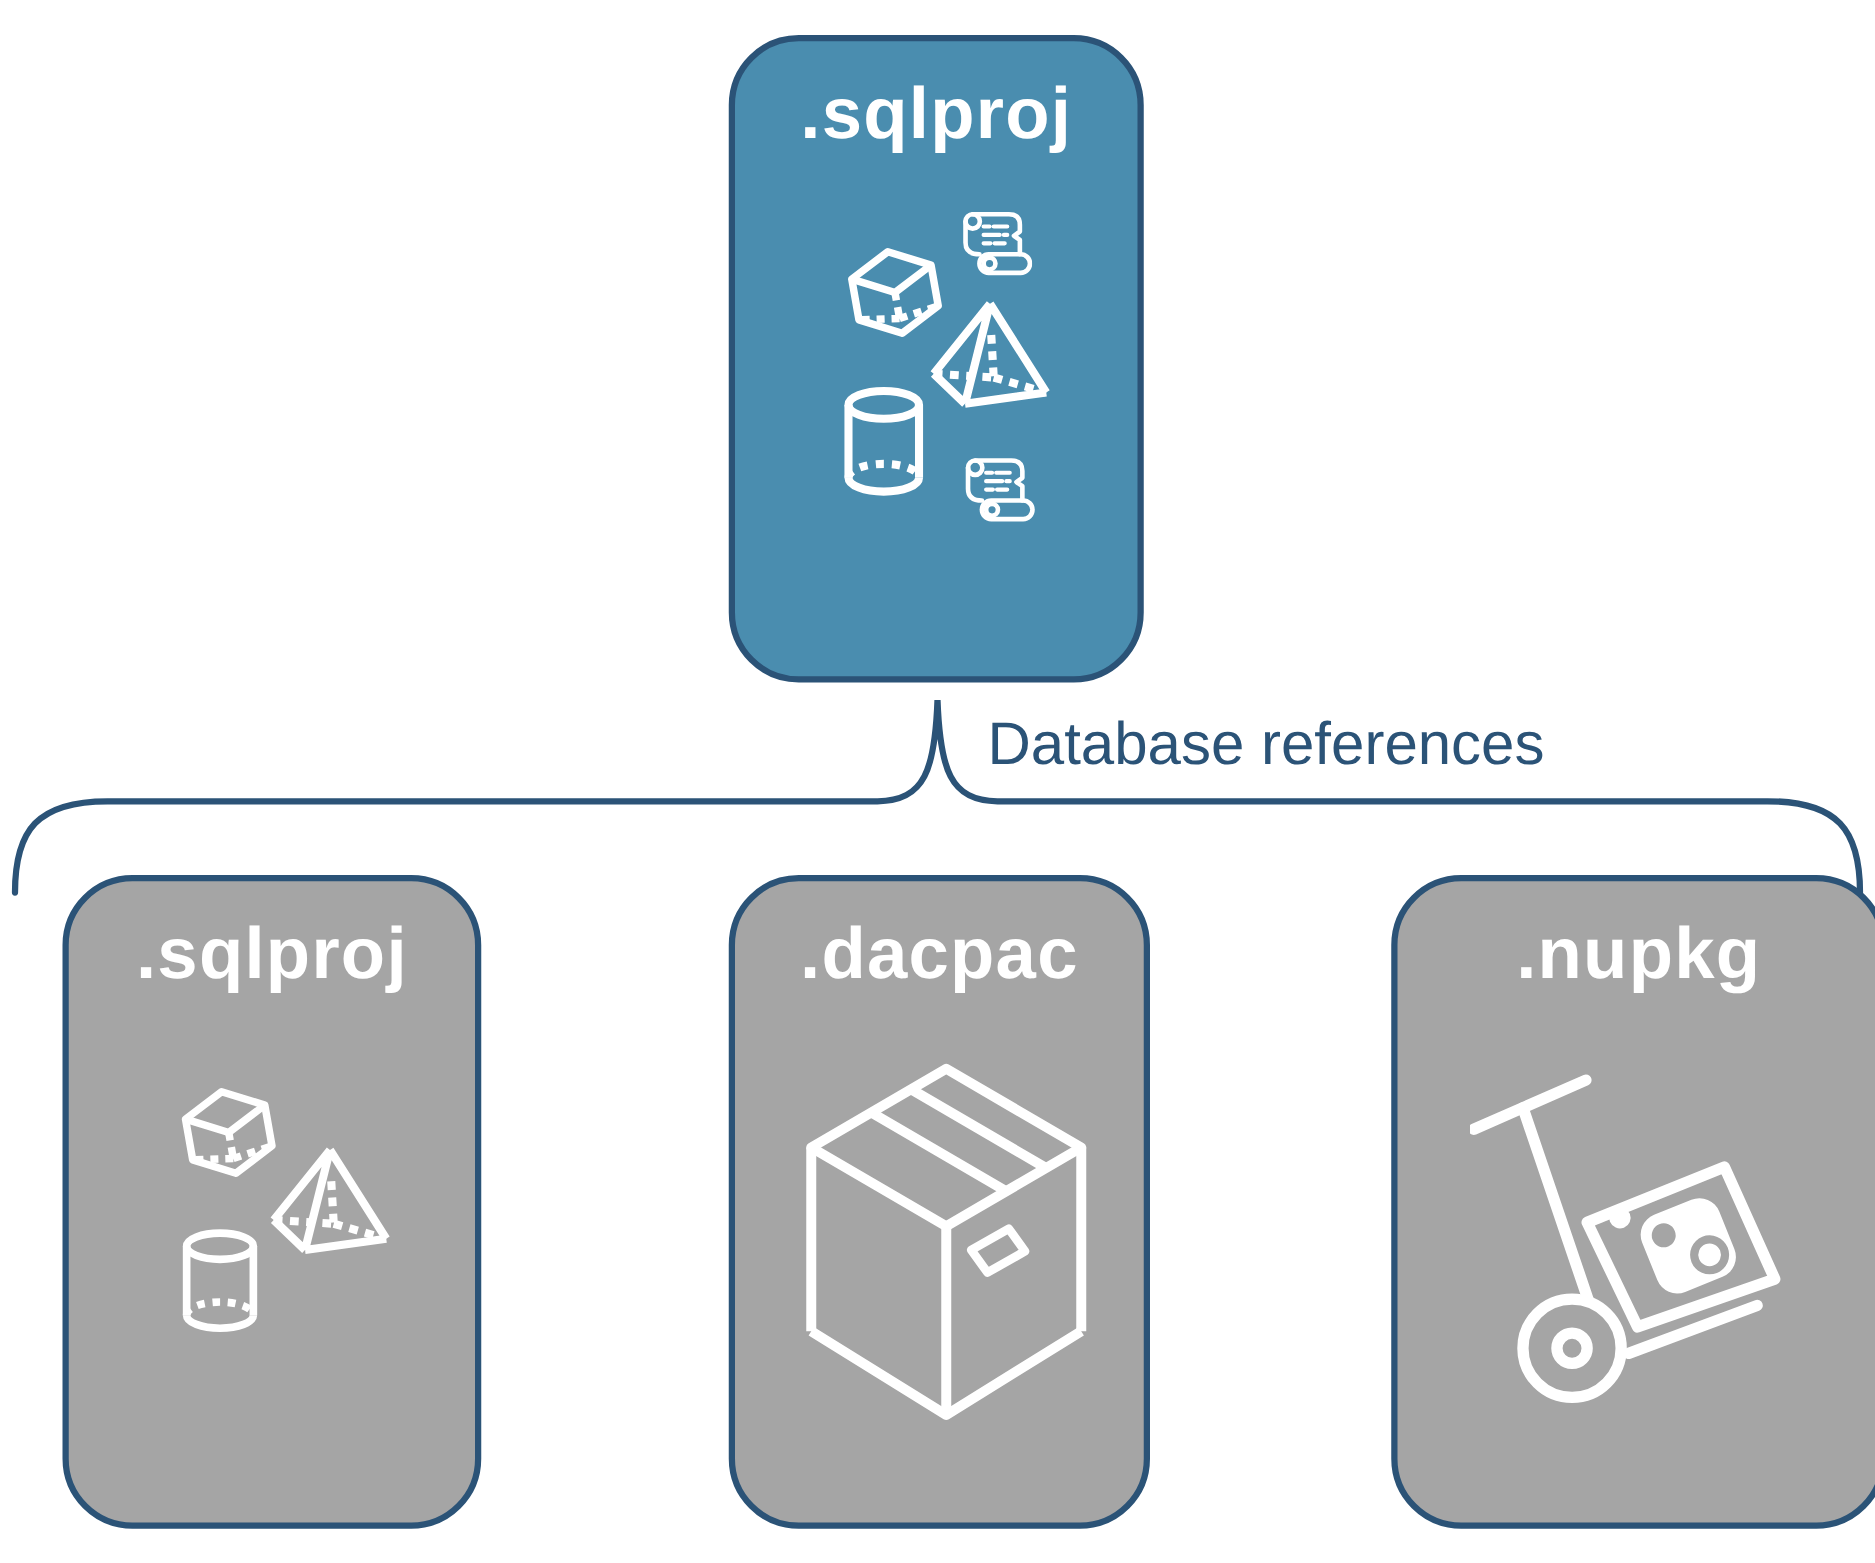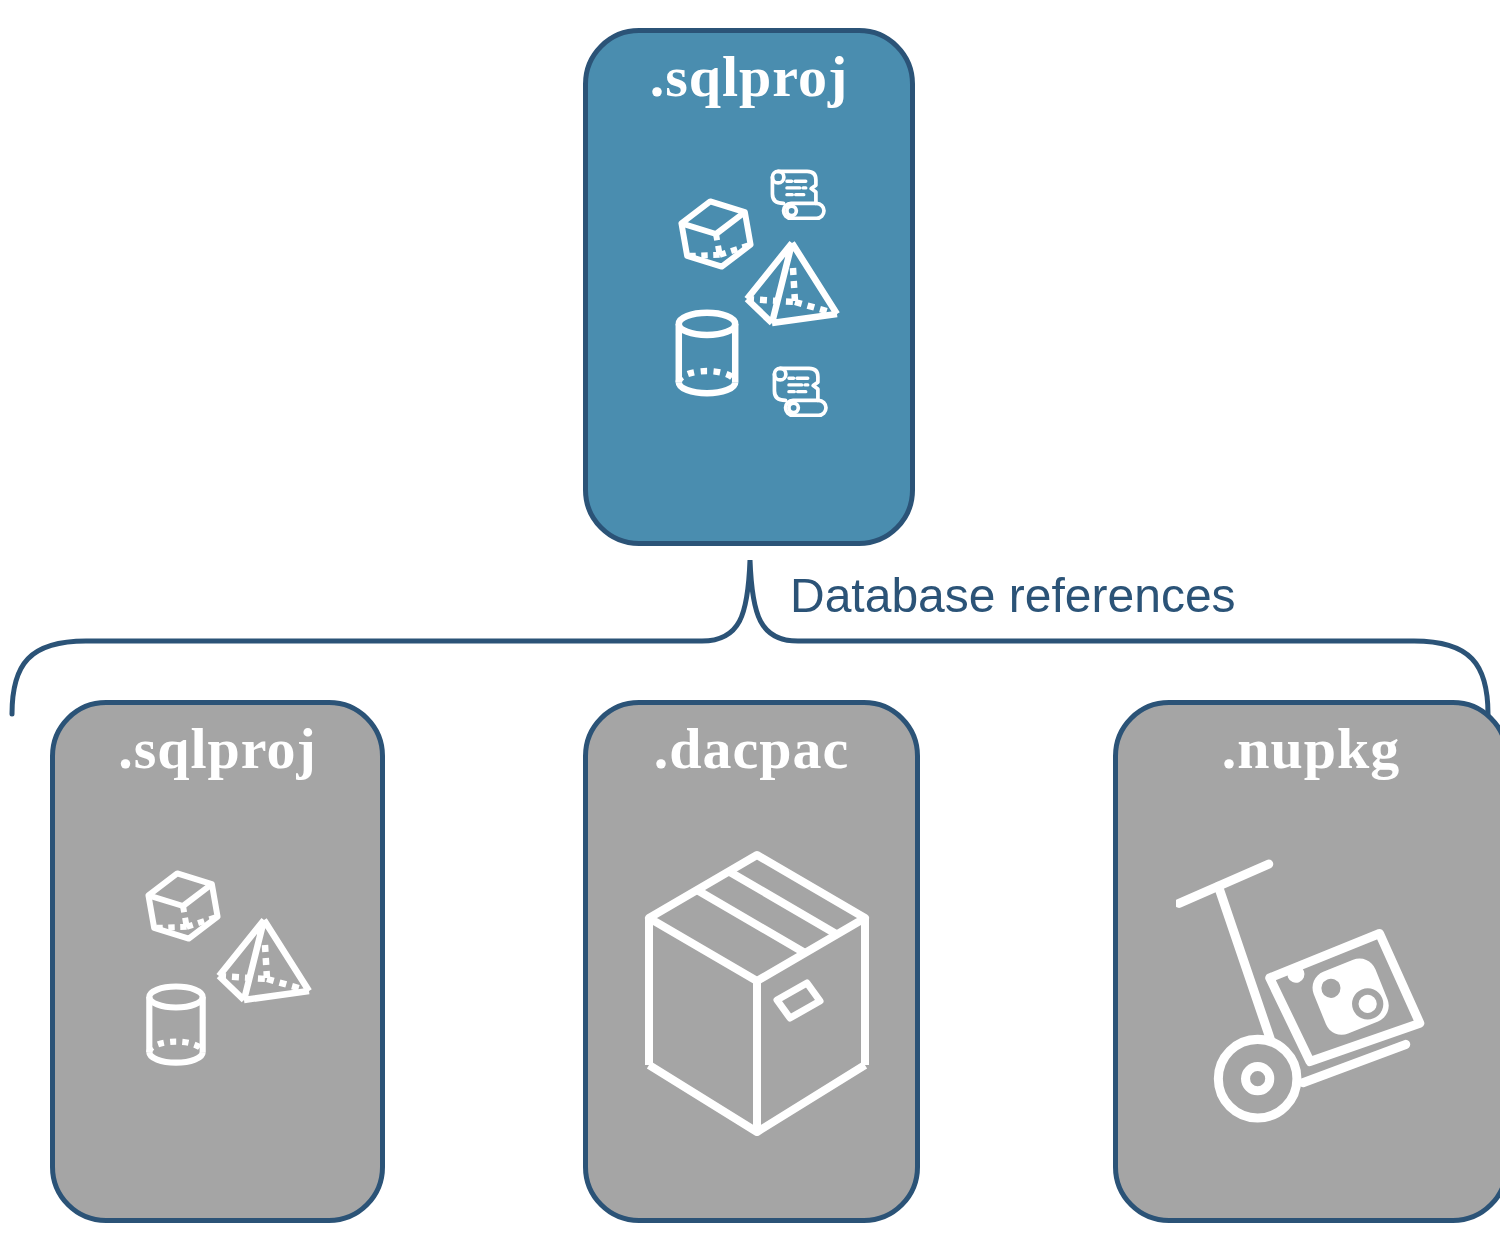--- a/index.html
+++ b/index.html
@@ -17,22 +17,22 @@
   }
   .card{
     position:absolute;box-sizing:border-box;
     border:5px solid var(--outline-navy);
     border-radius:56px;
   }
   .card-blue{background:var(--accent-blue);}
   .card-gray{background:var(--card-gray);}
   .card-title{
     text-align:center;font-weight:bold;color:var(--icon-white);
-    font-size:58px;margin-top:10px;letter-spacing:1px;
-    font-family:Liberation Serif, serif;
+    font-size:58px;margin-top:24px;letter-spacing:1px;
+    font-family:Liberation Sans, sans-serif;
   }
   .icon{position:absolute;display:block;}
   #brace-overlay{position:absolute;left:0;top:0;pointer-events:none;}
   .connector-label{
     position:absolute;left:790px;top:568px;
     font-weight:normal;font-size:48px;color:var(--outline-navy);
     font-family:"Liberation Sans",sans-serif;white-space:nowrap;
   }
 </style>
 </head>

